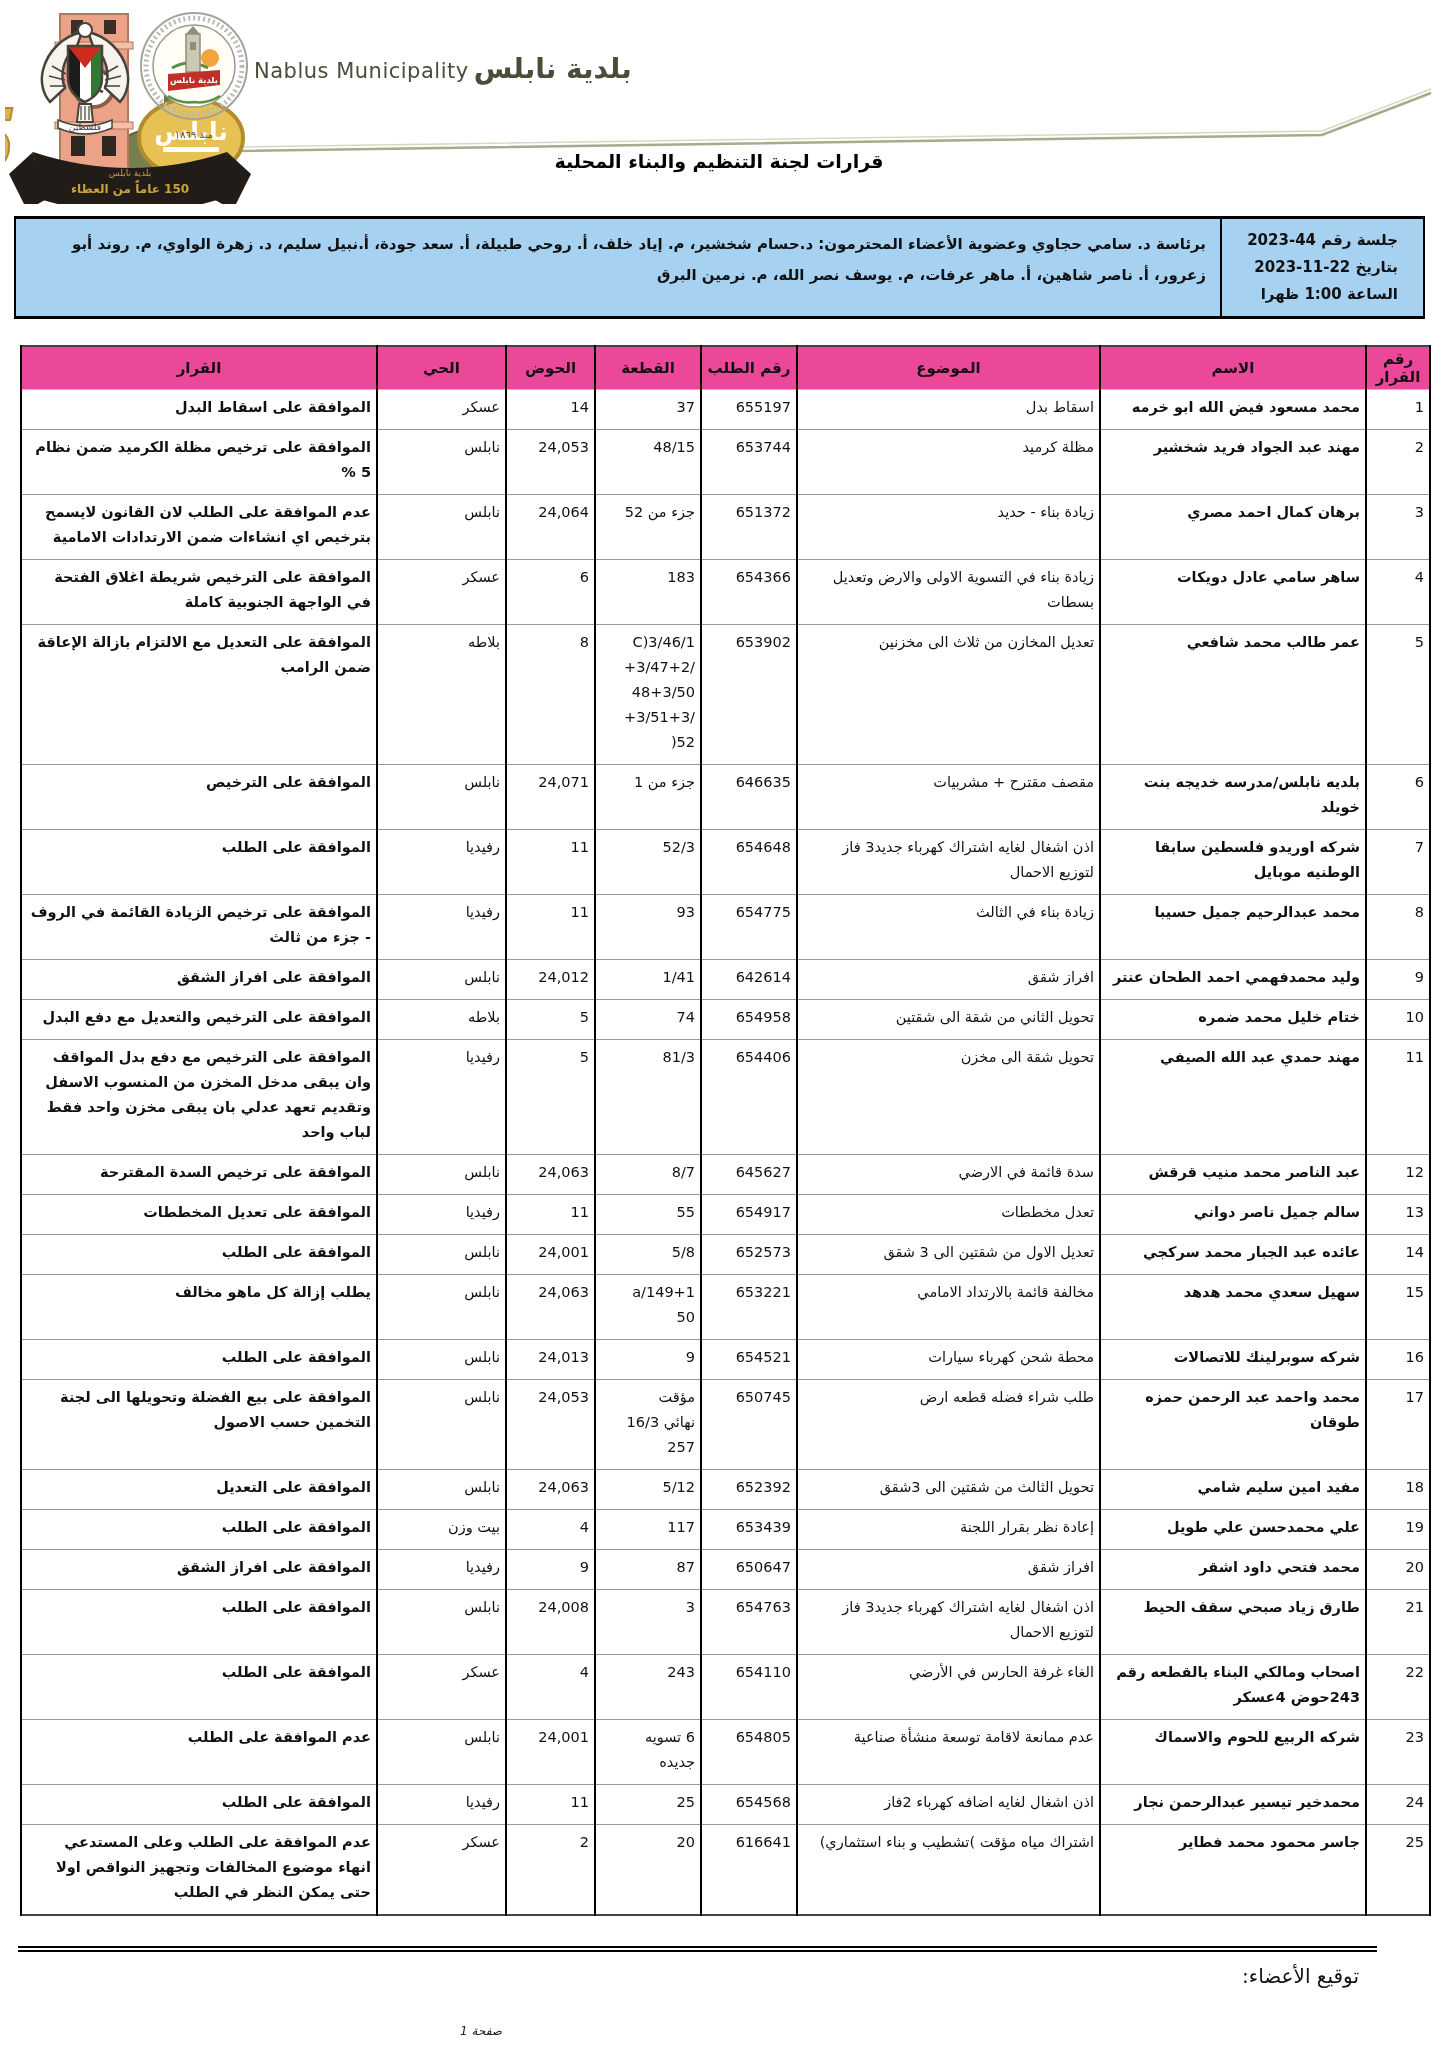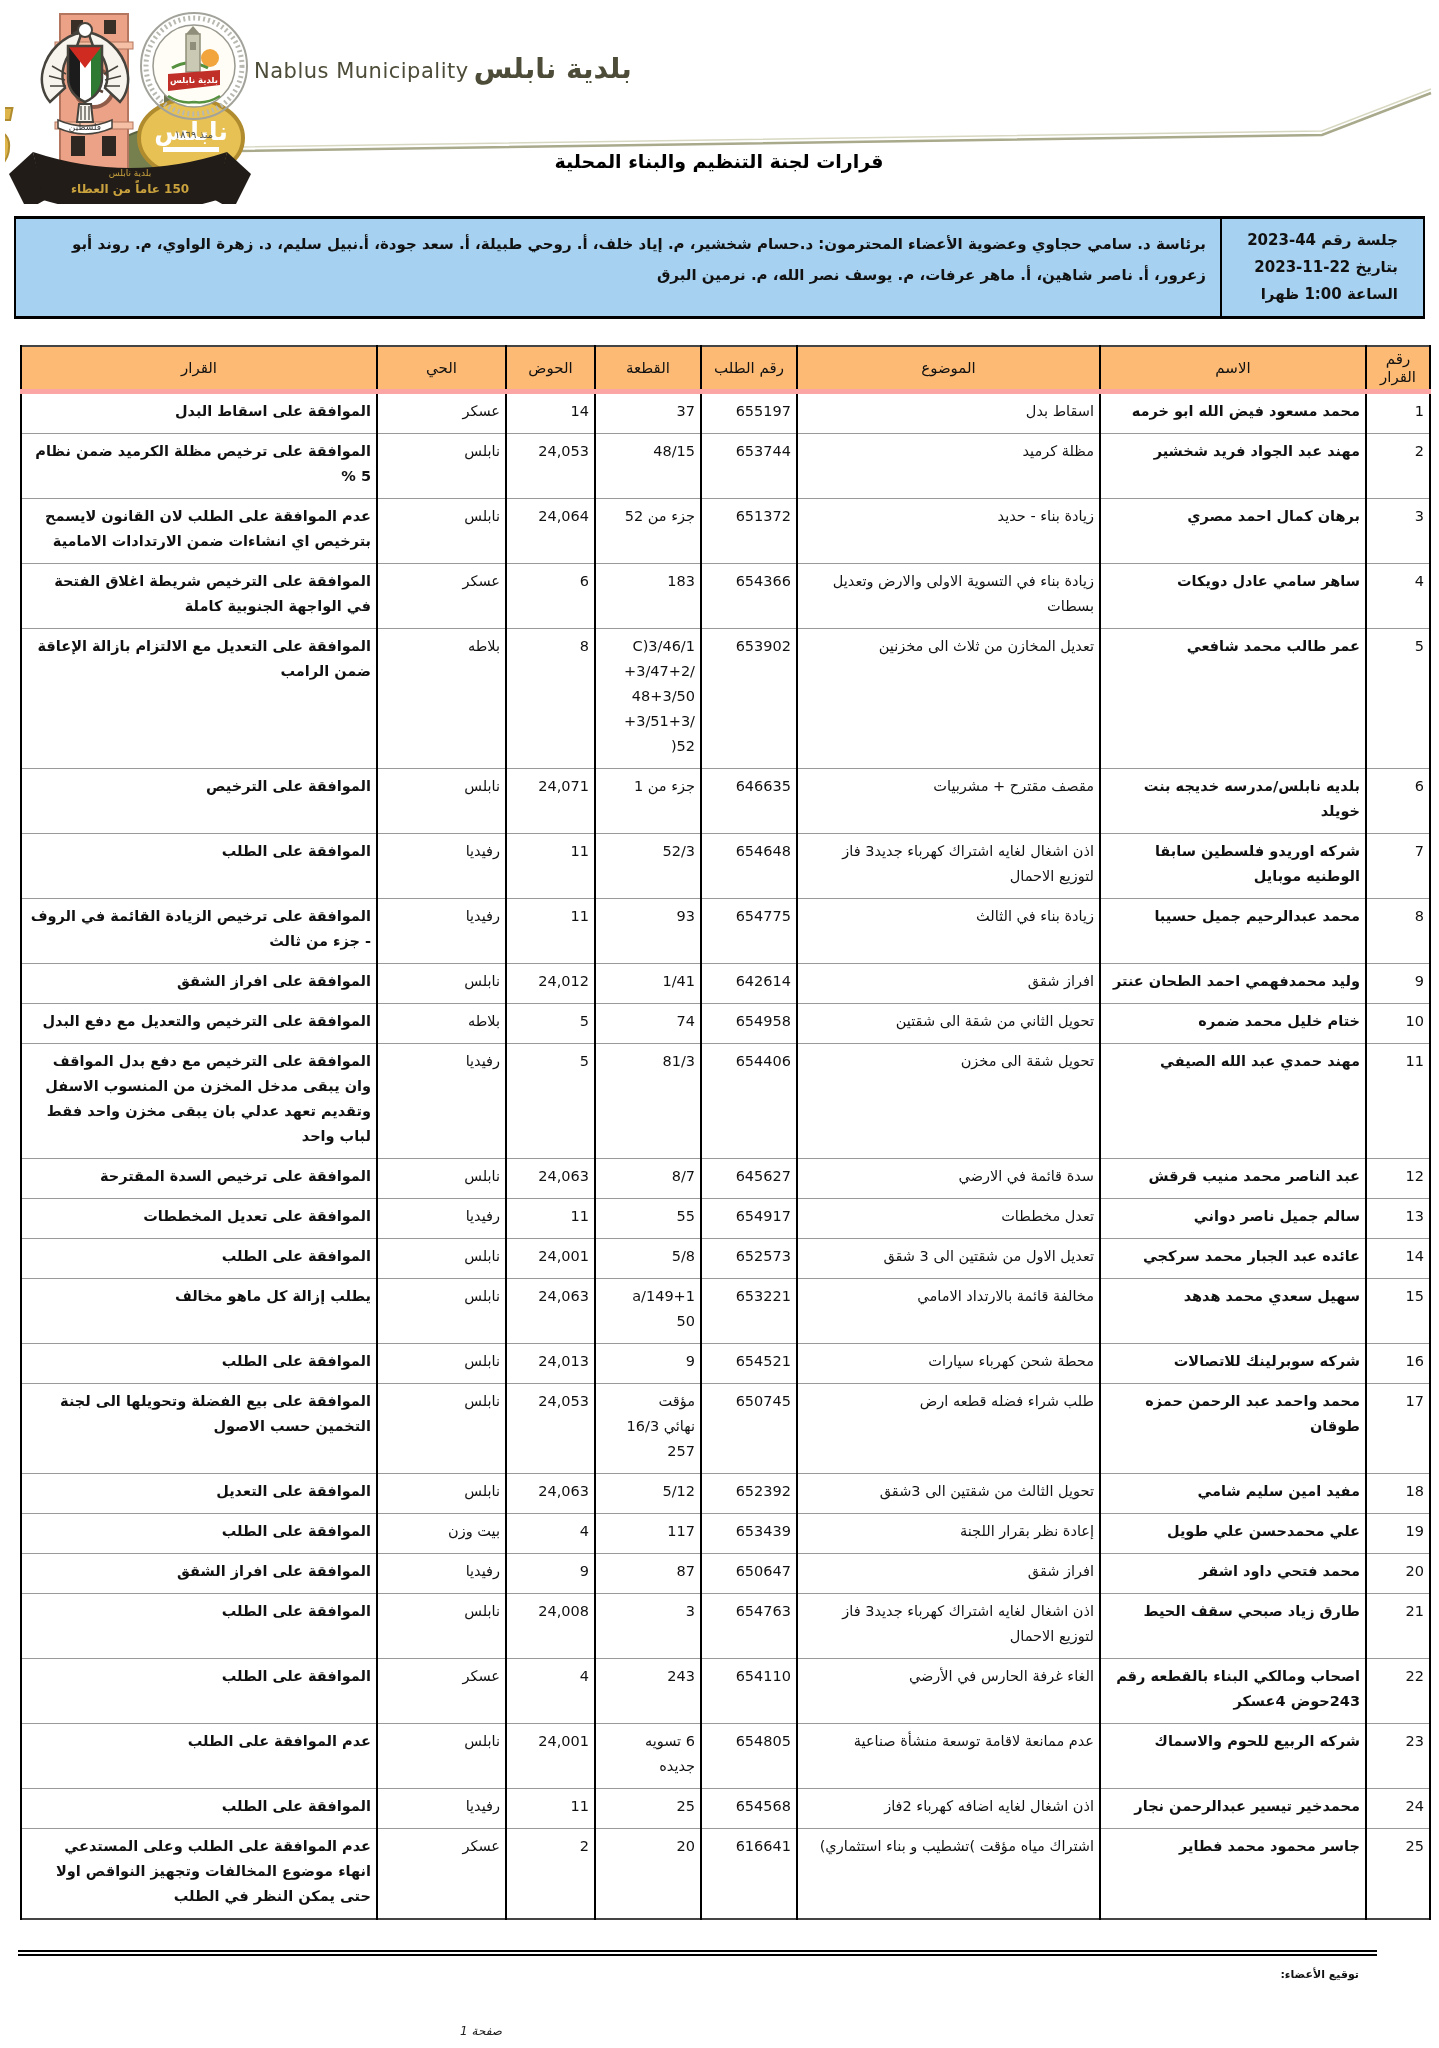--- a/index.html
+++ b/index.html
@@ -43,40 +43,40 @@
   }
   
   table.decisions{
     margin:26px 8px 0 22px;border-collapse:collapse;table-layout:fixed;
     width:1409px;
     border-right:2px solid #000;border-left:2px solid #000;
     border-top:2px solid #444;border-bottom:2px solid #444;
   }
   table.decisions th{
     border-right:2px solid #000;border-left:2px solid #000;
-    border-bottom:5px solid #fca5a5;
-    font-size:15px;font-weight:normal;text-align:center;
-    height:38px;vertical-align:middle;padding:2px 4px;background:#fdba74;
+    border-bottom:1px solid #fca5a5;
+    font-size:15px;font-weight:bold;text-align:center;
+    height:38px;vertical-align:middle;padding:2px 4px;background:#ec4899;
   }
   table.decisions td{
     border-right:2px solid #000;border-left:2px solid #000;
     border-bottom:1px solid #9a9a9a;
     font-size:14.5px;line-height:25px;vertical-align:top;
     padding:5px 5px 9px 5px;text-align:right;word-wrap:break-word;
   }
   td.col-name,td.col-decision{font-weight:bold;}
   td.col-parcel{white-space:pre-line;}
   td.col-no{text-align:right;padding-right:7px;}
   
   .sig-rule{
     width:1359px;margin:30px 62px 0 0;height:2px;
     border-top:2px solid #000;border-bottom:2px solid #000;
   }
   .sig-label{
-    margin:12px 80px 0 0;text-align:right;font-weight:bold;font-size:11px;
+    margin:12px 80px 0 0;text-align:right;font-weight:normal;font-size:20px;
   }
   .page-number{
     position:absolute;bottom:10px;left:460px;font-size:12px;font-style:italic;
     color:#222;
   }
   svg text{font-family:"DejaVu Sans","Liberation Sans",sans-serif;}
 </style>
 </head>
 <body>
 

